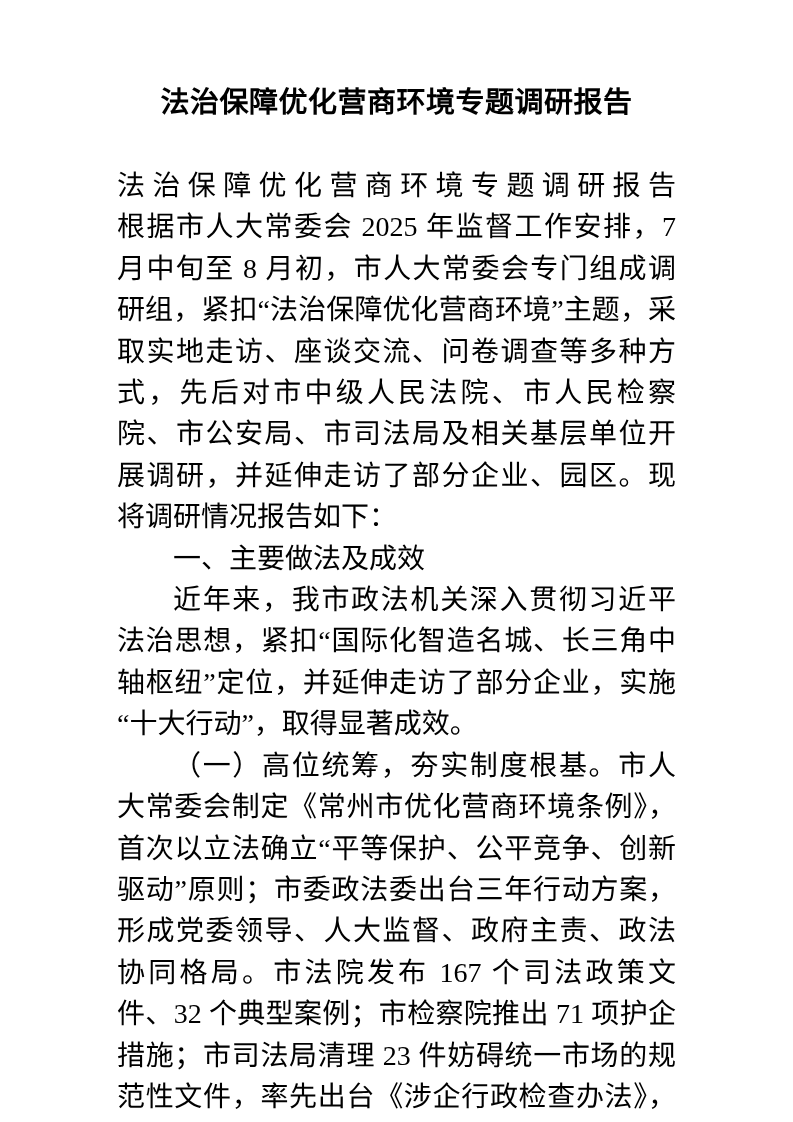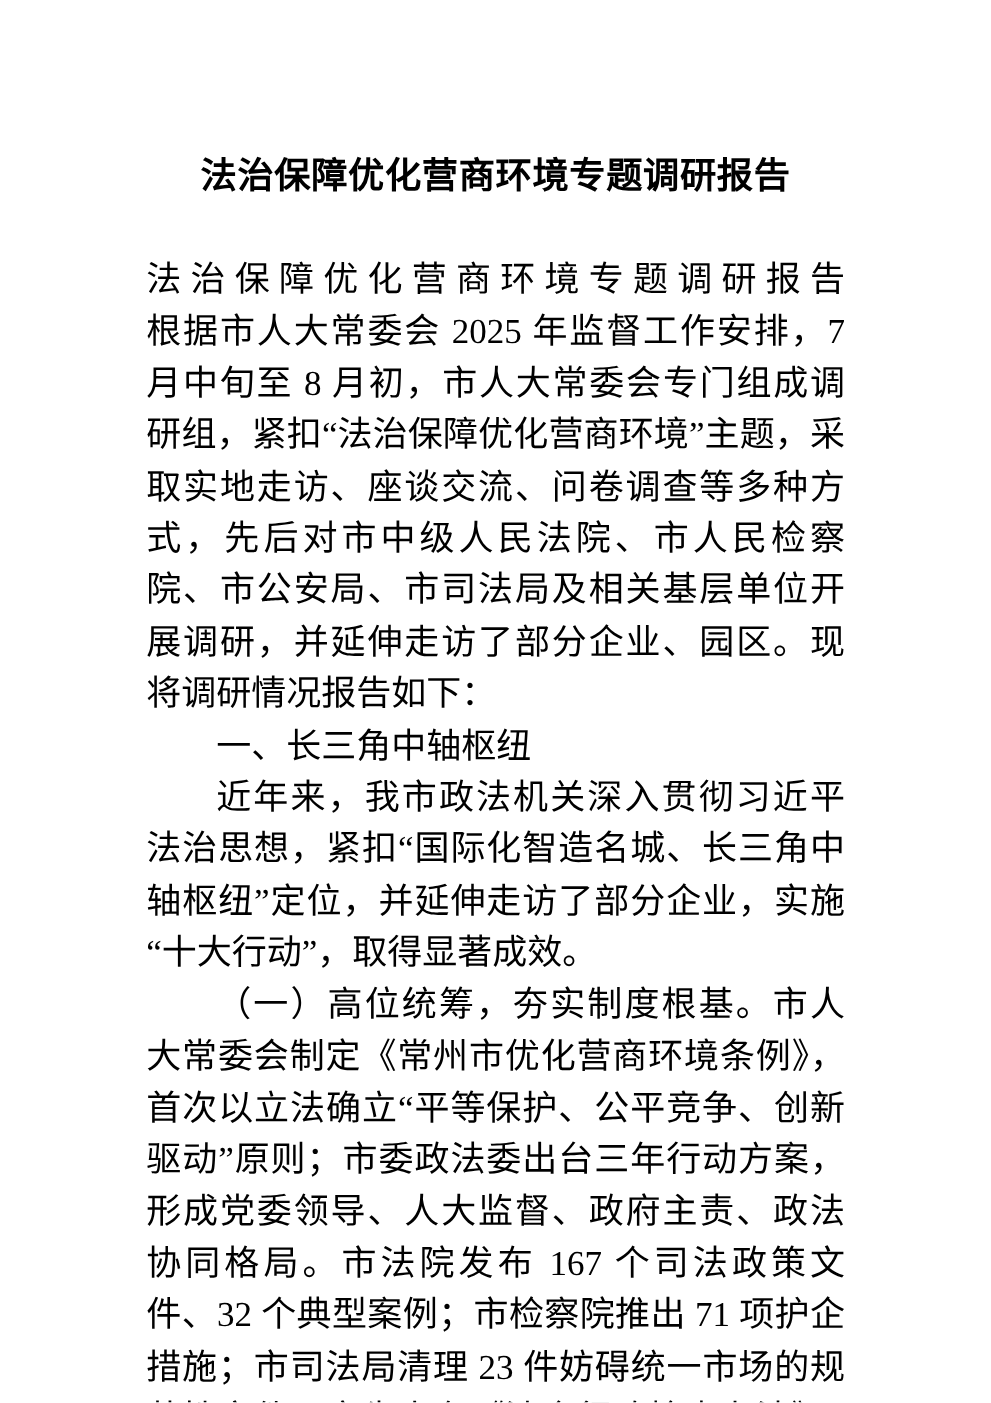--- a/index.html
+++ b/index.html
@@ -7,21 +7,21 @@
     padding: 0;
     background: #ffffff;
   }
   .page {
     position: relative;
     width: 793px;
     height: 1122px;
     margin: 0;
     background: #ffffff;
     box-sizing: border-box;
-    padding: 118px 117px 0 117px;
+    padding: 79px 117px 0 117px;
     overflow: hidden;
     color: #000000;
     font-family: "Liberation Serif", "DejaVu Serif", serif;
   }
   .doc-title {
     margin: 0 0 40px 0;
     font-size: 29px;
     line-height: 46px;
     font-weight: bold;
     text-align: center;
@@ -43,19 +43,19 @@
   }
 </style>
 </head>
 <body>
 
 <div class="page">
   <h1 class="doc-title">法治保障优化营商环境专题调研报告</h1>
 
   <p class="para">法治保障优化营商环境专题调研报告　　　根据市人大常委会 2025 年监督工作安排，7 月中旬至 8 月初，市人大常委会专门组成调研组，紧扣“法治保障优化营商环境”主题，采取实地走访、座谈交流、问卷调查等多种方式，先后对市中级人民法院、市人民检察院、市公安局、市司法局及相关基层单位开展调研，并延伸走访了部分企业、园区。现将调研情况报告如下：</p>
 
-  <h2 class="para indent">一、长三角中轴枢纽</h2>
+  <h2 class="para indent">一、主要做法及成效</h2>
 
   <p class="para indent">近年来，我市政法机关深入贯彻习近平法治思想，紧扣“国际化智造名城、长三角中轴枢纽”定位，并延伸走访了部分企业，实施“十大行动”，取得显著成效。</p>
 
   <p class="para indent">（一）高位统筹，夯实制度根基。市人大常委会制定《常州市优化营商环境条例》，首次以立法确立“平等保护、公平竞争、创新驱动”原则；市委政法委出台三年行动方案，形成党委领导、人大监督、政府主责、政法协同格局。市法院发布 167 个司法政策文件、32 个典型案例；市检察院推出 71 项护企措施；市司法局清理 23 件妨碍统一市场的规范性文件，率先出台《涉企行政检查办法》，并建立涉企立法“直通车”，累计征集企业意见 300 余条。</p>
 
 </div>
 
 </body></html>

